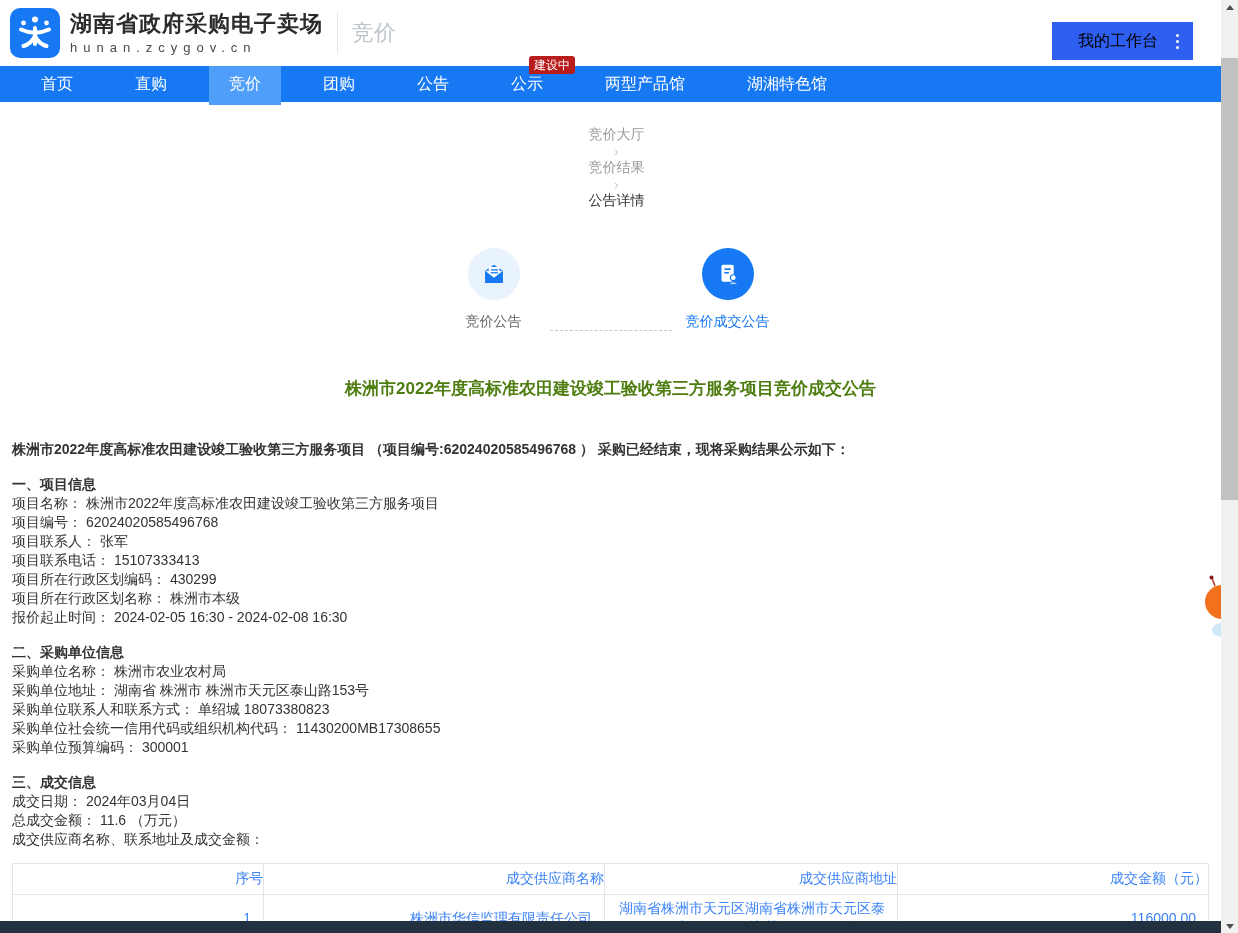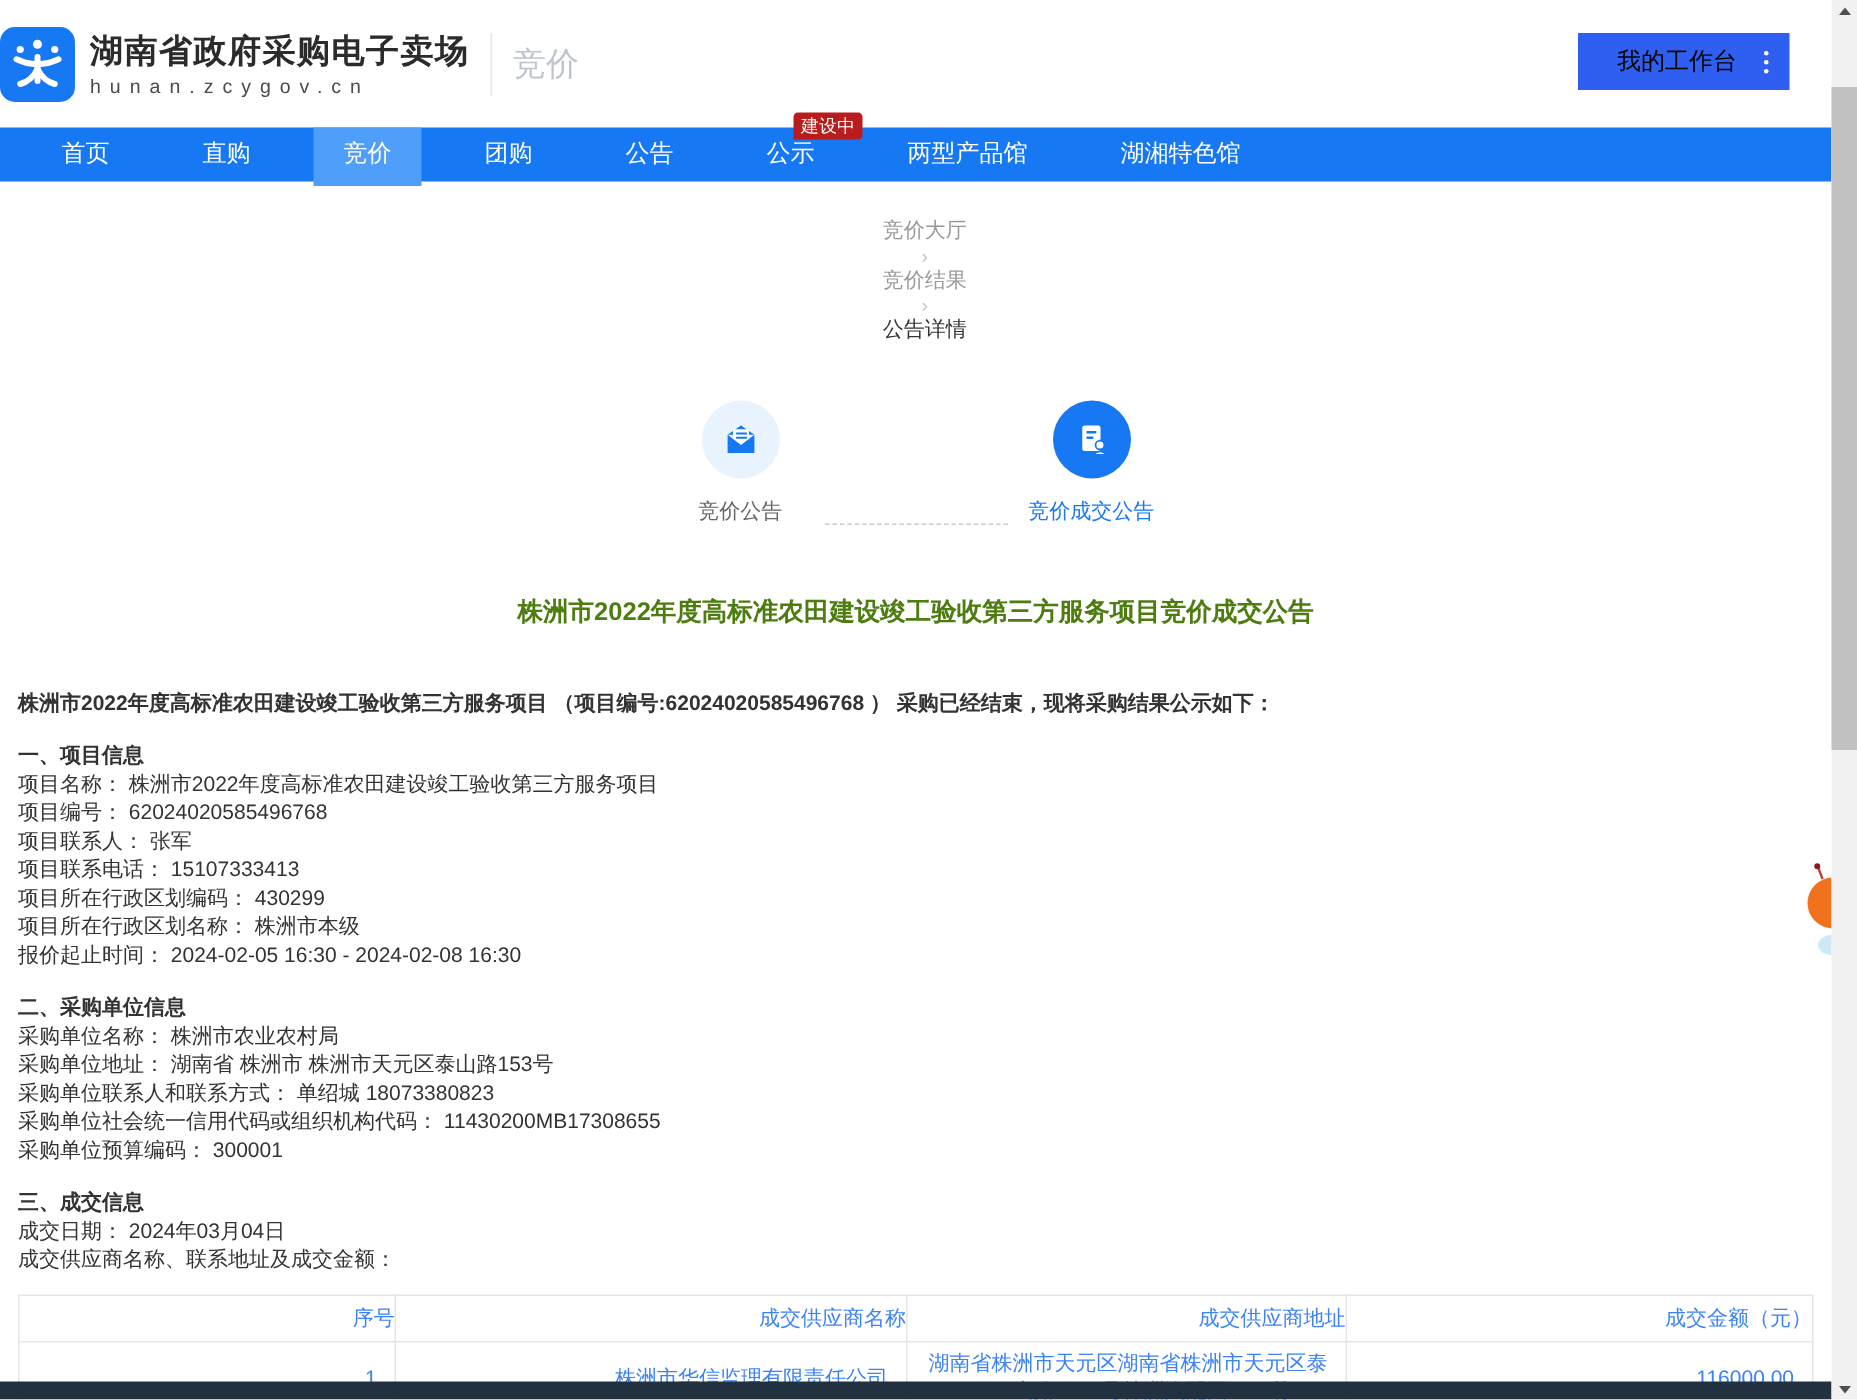--- a/index.html
+++ b/index.html
@@ -4,21 +4,21 @@
 <style>
   * { box-sizing: border-box; margin: 0; padding: 0; }
   html,body { width:1238px; height:933px; overflow:hidden; }
   body {
     font-family: "Liberation Sans", "DejaVu Sans", sans-serif;
     background:#fff; position:relative; color:#333;
   }
   .page { width:1221px; position:relative; }
 
   
-  .top-header { height:85px; display:flex; align-items:center; padding-left:0; position:relative; background:#fff; }
+  .top-header { height:66px; display:flex; align-items:center; padding-left:10px; position:relative; background:#fff; }
   .logo-box { width:50px; height:50px; flex:0 0 50px; }
   .brand { margin-left:10px; }
   .brand-title { font-size:22px; font-weight:bold; color:#2b2b2b; letter-spacing:1px; line-height:26px; }
   .brand-domain { font-size:13px; color:#4a4a4a; letter-spacing:6px; margin-top:3px; }
   .portal-label { font-size:22px; color:#bfc4cd; margin-left:14px; padding:6px 0 6px 14px; border-left:1px solid #e3e6ea; align-self:center; }
   .workbench-btn { position:absolute; right:28px; top:22px; height:38px; background:#2e5ff0; border:none; border-radius:0;
     color:#000000; font-size:16px; display:flex; align-items:center; padding:0 14px 0 26px; cursor:pointer; font-family:inherit; }
   .dots-icon { display:inline-flex; flex-direction:column; gap:3px; margin-left:18px; }
   .dots-icon i { width:3px; height:3px; border-radius:50%; background:#fff; }
 
@@ -175,20 +175,21 @@
 
     <p class="section-heading">二、采购单位信息</p>
     <p class="line">采购单位名称： 株洲市农业农村局</p>
     <p class="line">采购单位地址： 湖南省 株洲市 株洲市天元区泰山路153号</p>
     <p class="line">采购单位联系人和联系方式： 单绍城 18073380823</p>
     <p class="line">采购单位社会统一信用代码或组织机构代码： 11430200MB17308655</p>
     <p class="line">采购单位预算编码： 300001</p>
 
     <p class="section-heading">三、成交信息</p>
     <p class="line">成交日期： 2024年03月04日</p>
+    <p class="line">总成交金额： 11.6 （万元）</p>
     <p class="line">成交供应商名称、联系地址及成交金额：</p>
 
     <table class="result-table">
       <colgroup>
           <col class="col-1">
           <col class="col-2">
           <col class="col-3">
           <col class="col-4">
         </colgroup>
       <thead>

